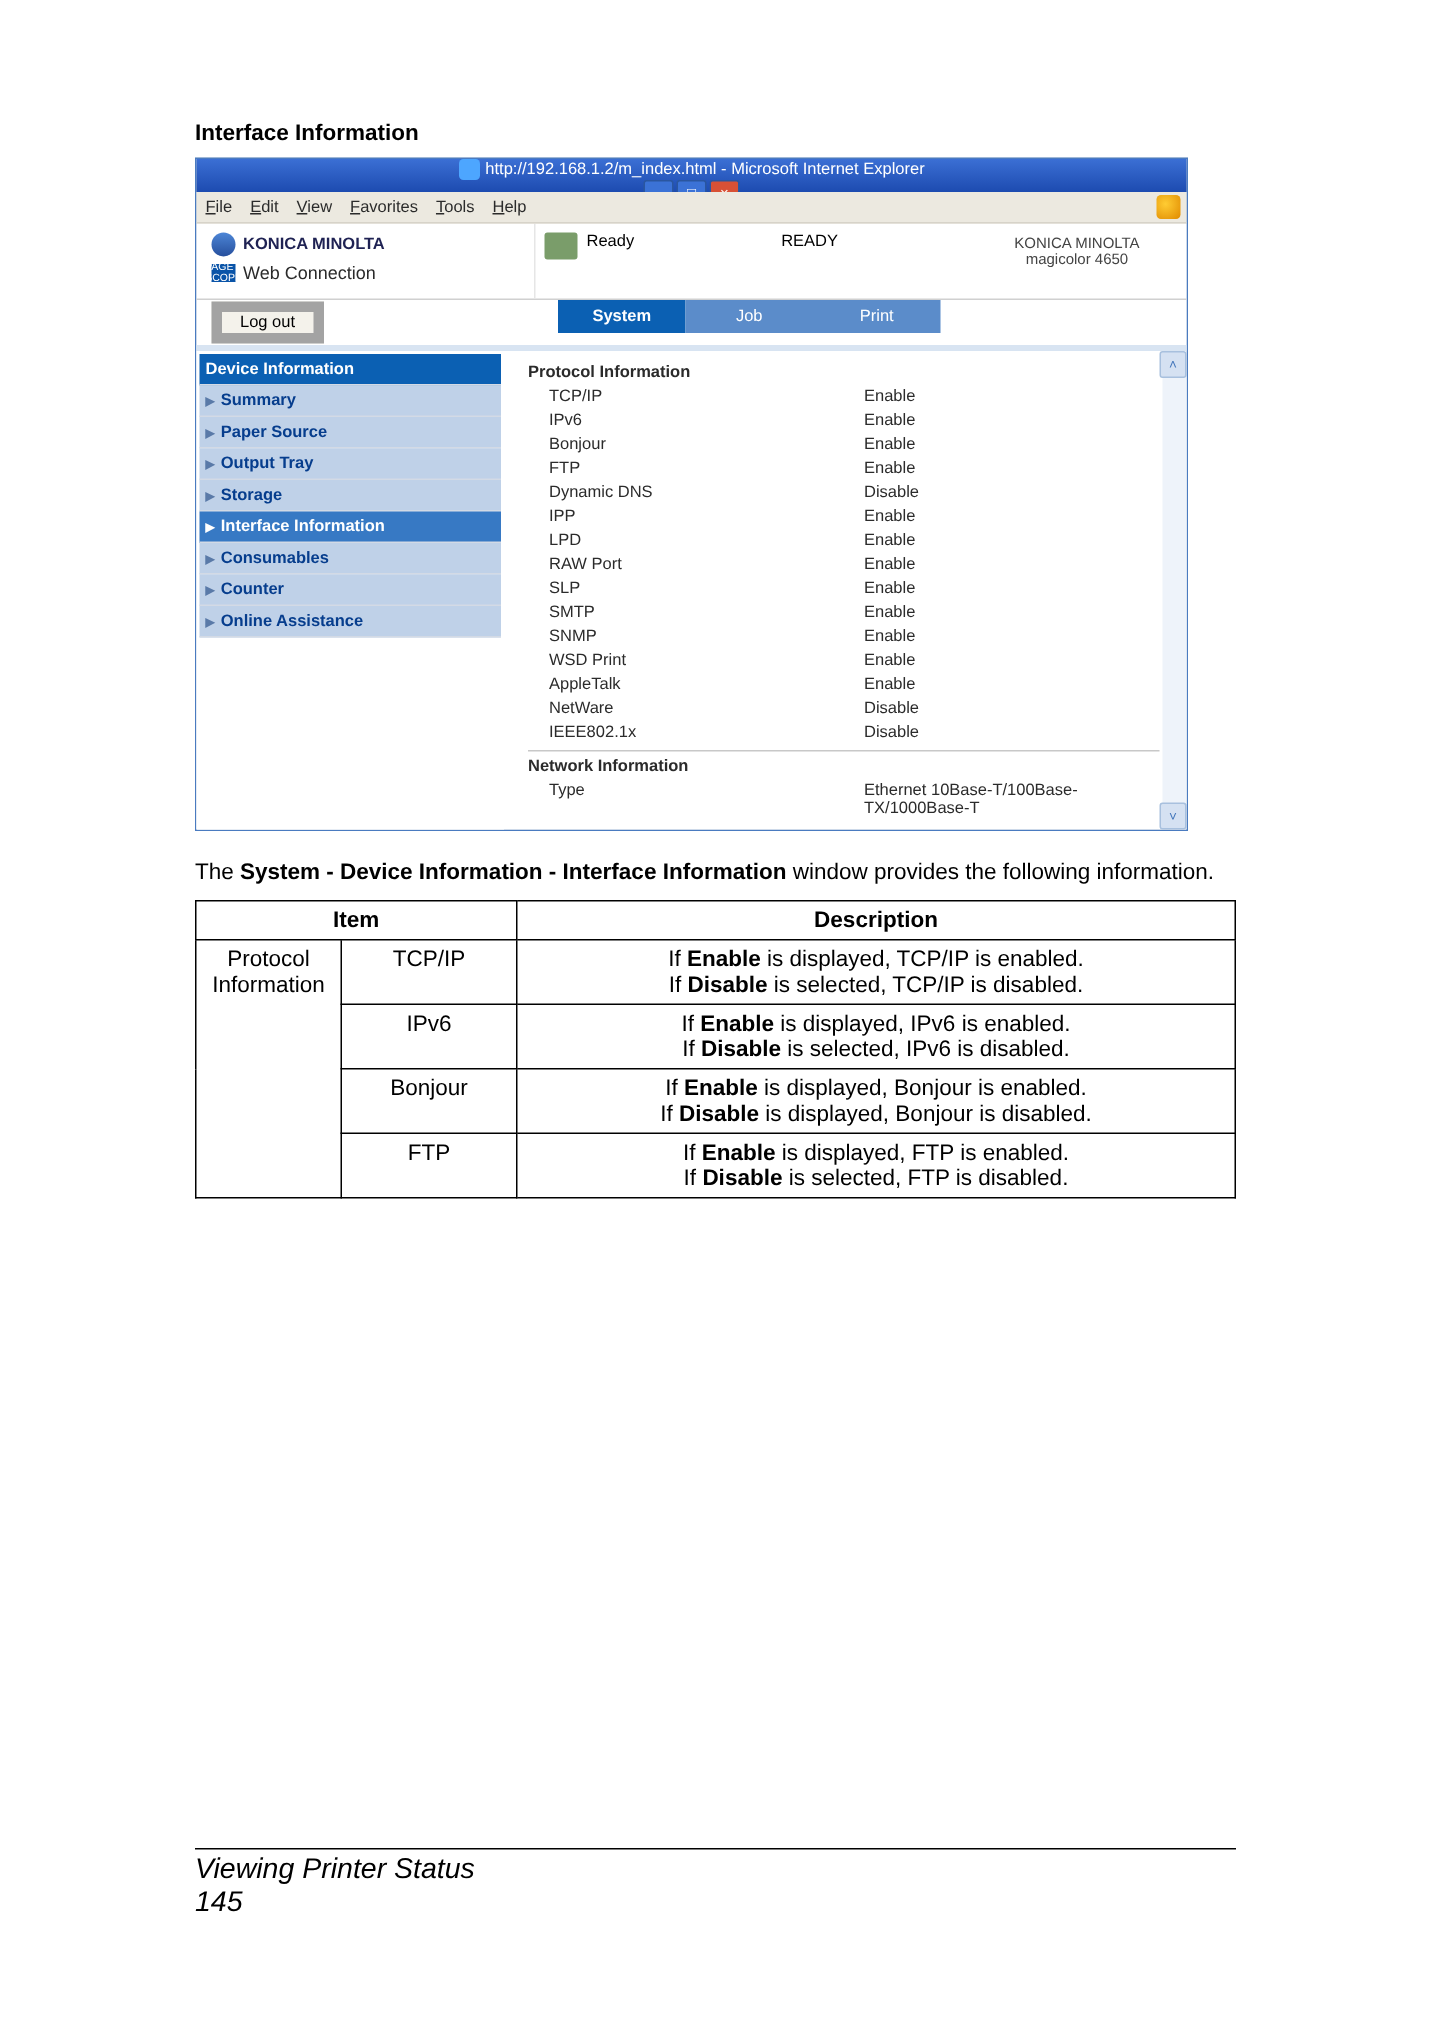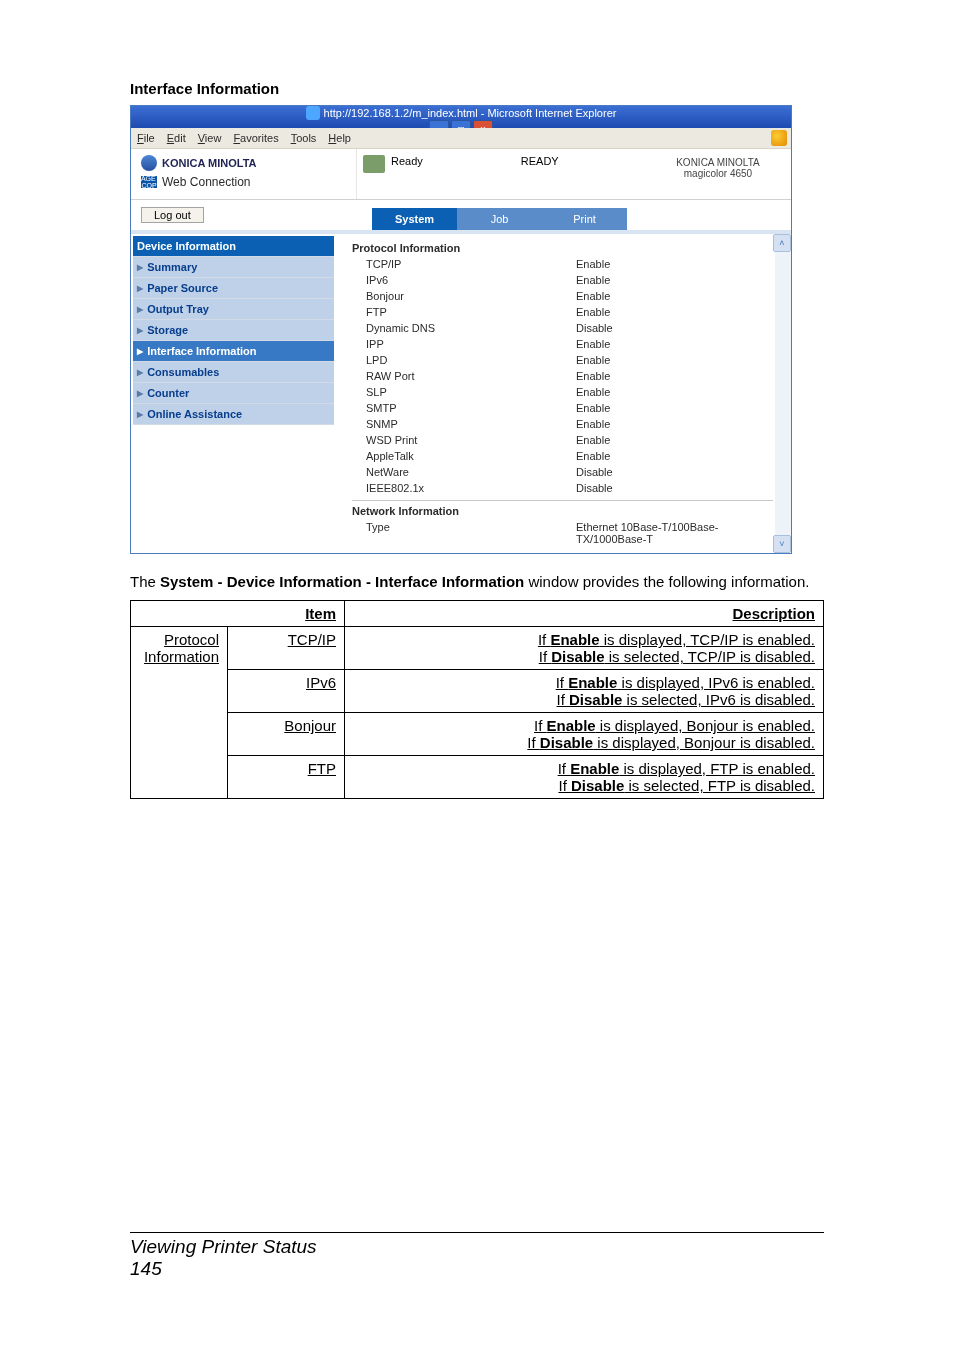--- a/index.html
+++ b/index.html
@@ -172,29 +172,29 @@
     display: flex;
     height: 30px;
   }
   .logout-col {
     width: 205px;
     padding: 3px 10px;
     display: flex;
     align-items: center;
   }
   .logout-btn {
-    border: 1px solid #a3a3a3;
+    border: 7px solid #a3a3a3;
     background: #f4f2eb;
     font-size: 11px;
     padding: 1px 12px;
   }
   .tab-col {
     flex: 1;
     display: flex;
-    align-items: flex-end;
+    align-items: flex-start;
     padding-left: 16px;
   }
   .tab {
     height: 22px;
     width: 85px;
     font-size: 11px;
     color: #fff;
     display: flex;
     align-items: center;
     justify-content: center;
@@ -303,23 +303,22 @@
   }
   .info-table {
     border-collapse: collapse;
     width: 100%;
     border: 1.5px solid #000;
     font-size: 15px;
   }
   .info-table th, .info-table td {
     border: 1px solid #000;
     padding: 4px 8px;
-    text-align: right;
+    text-align: center;
     vertical-align: top;
-    text-decoration: underline;
   }
   .info-table th {
     font-weight: bold;
     background: #fff;
   }
   .info-table td.rowhead {
     width: 80px;
   }
   .info-table td.sub {
     width: 100px;

